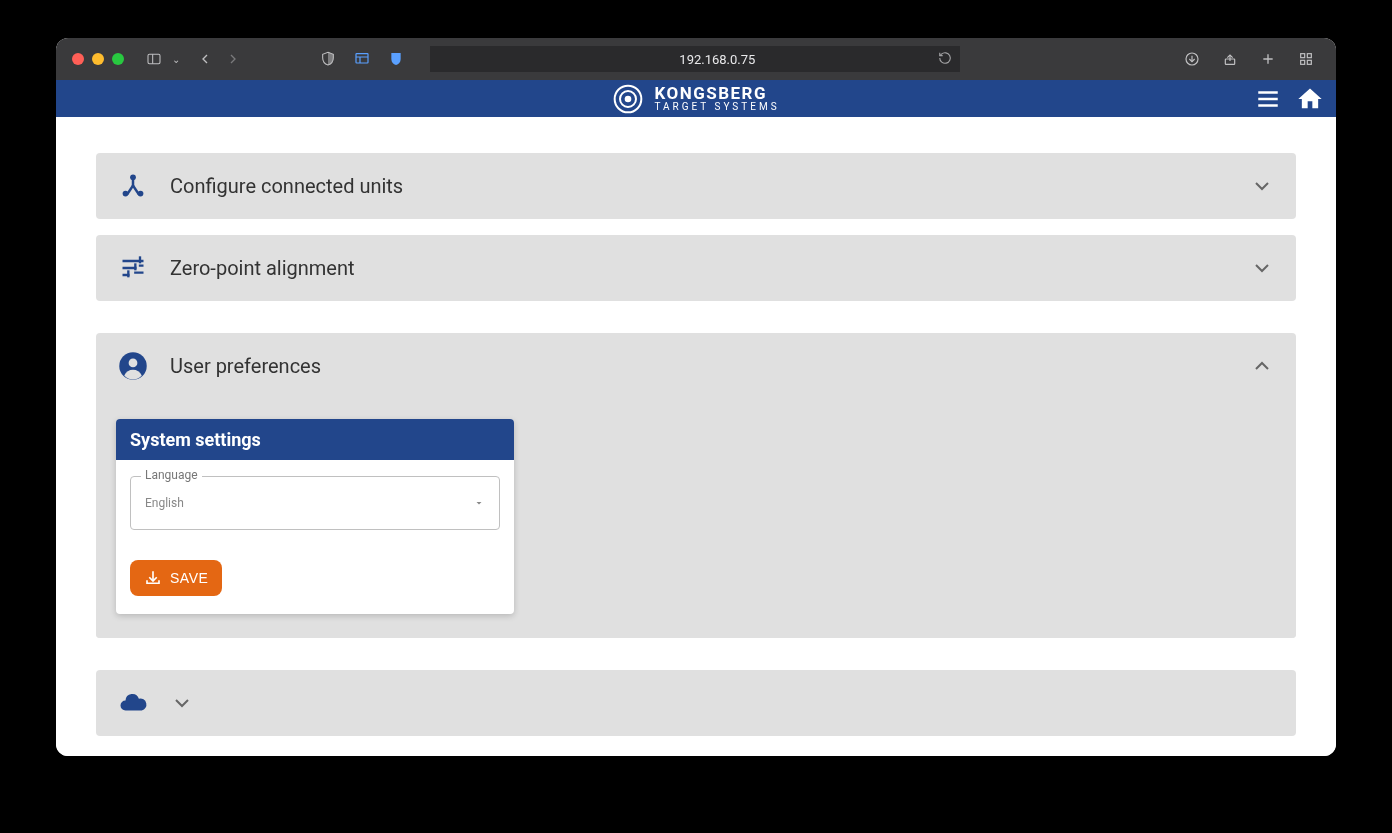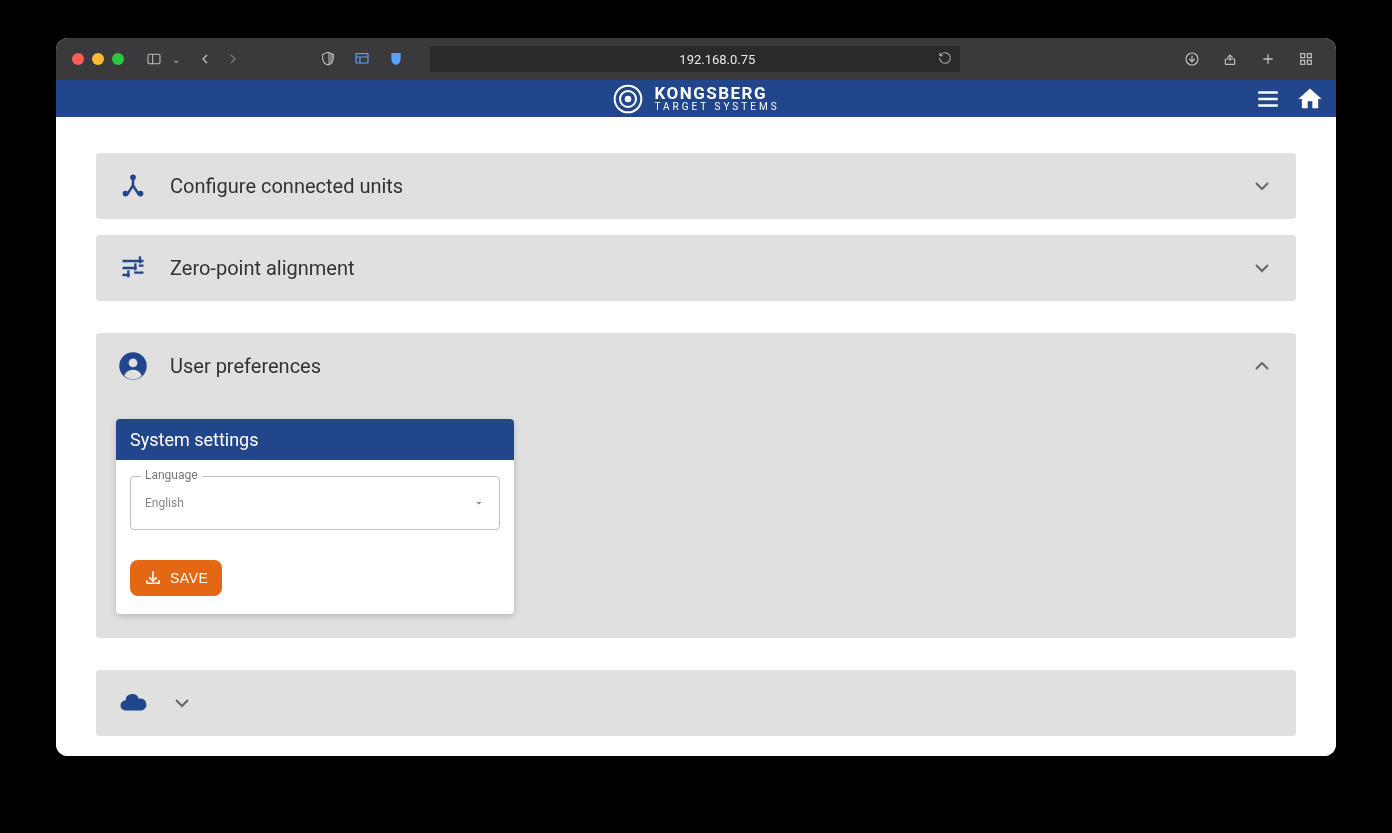--- a/index.html
+++ b/index.html
@@ -135,20 +135,21 @@
     background: #fff;
     border-radius: 4px;
     box-shadow: 0 2px 6px rgba(0,0,0,0.18);
     overflow: hidden;
   }
   .card-header {
     background: #22468b;
     color: #fff;
     padding: 10px 14px;
     font-size: 18px;
+    font-weight: bold;
   }
   .card-body {
     padding: 16px 14px 18px 14px;
   }
   .form-field {
     position: relative;
     border: 1px solid #c0c0c0;
     border-radius: 4px;
     height: 54px;
     display: flex;

